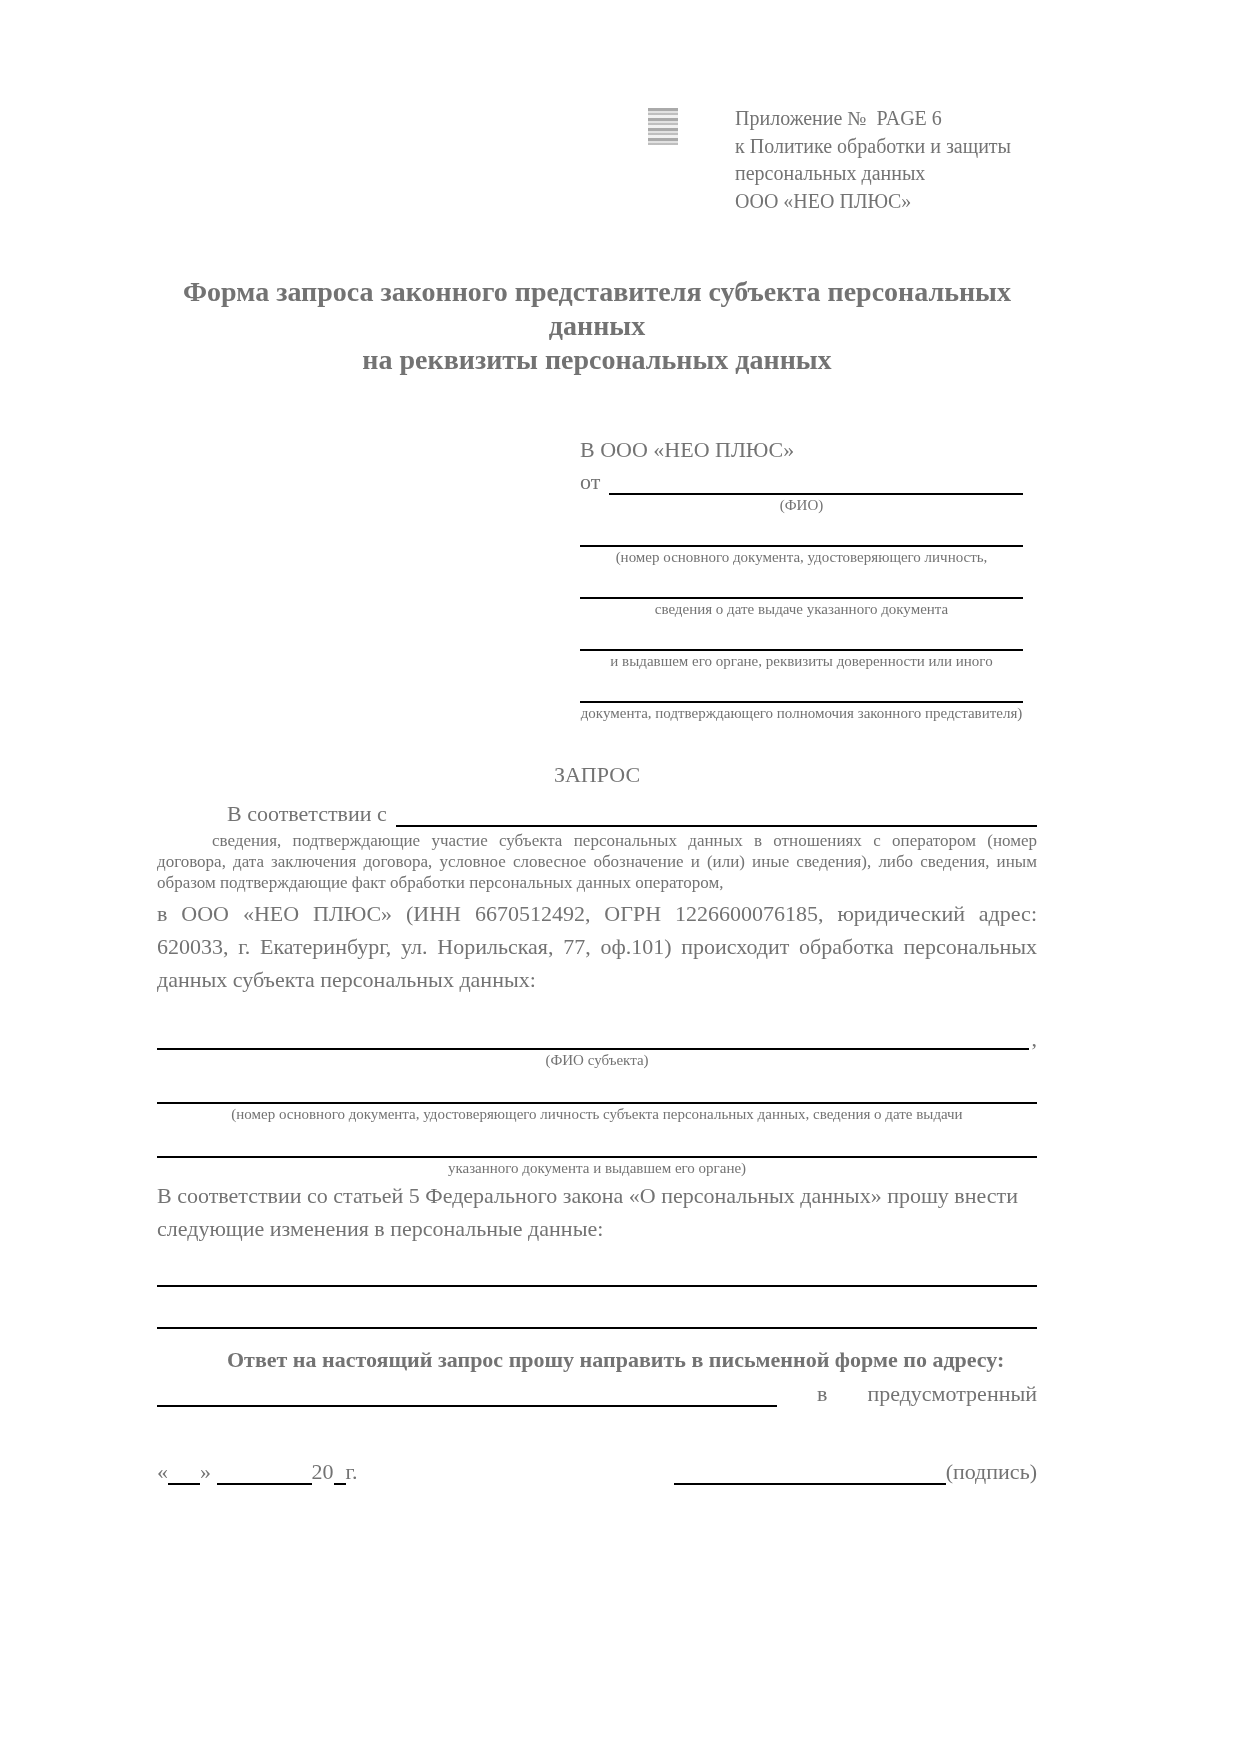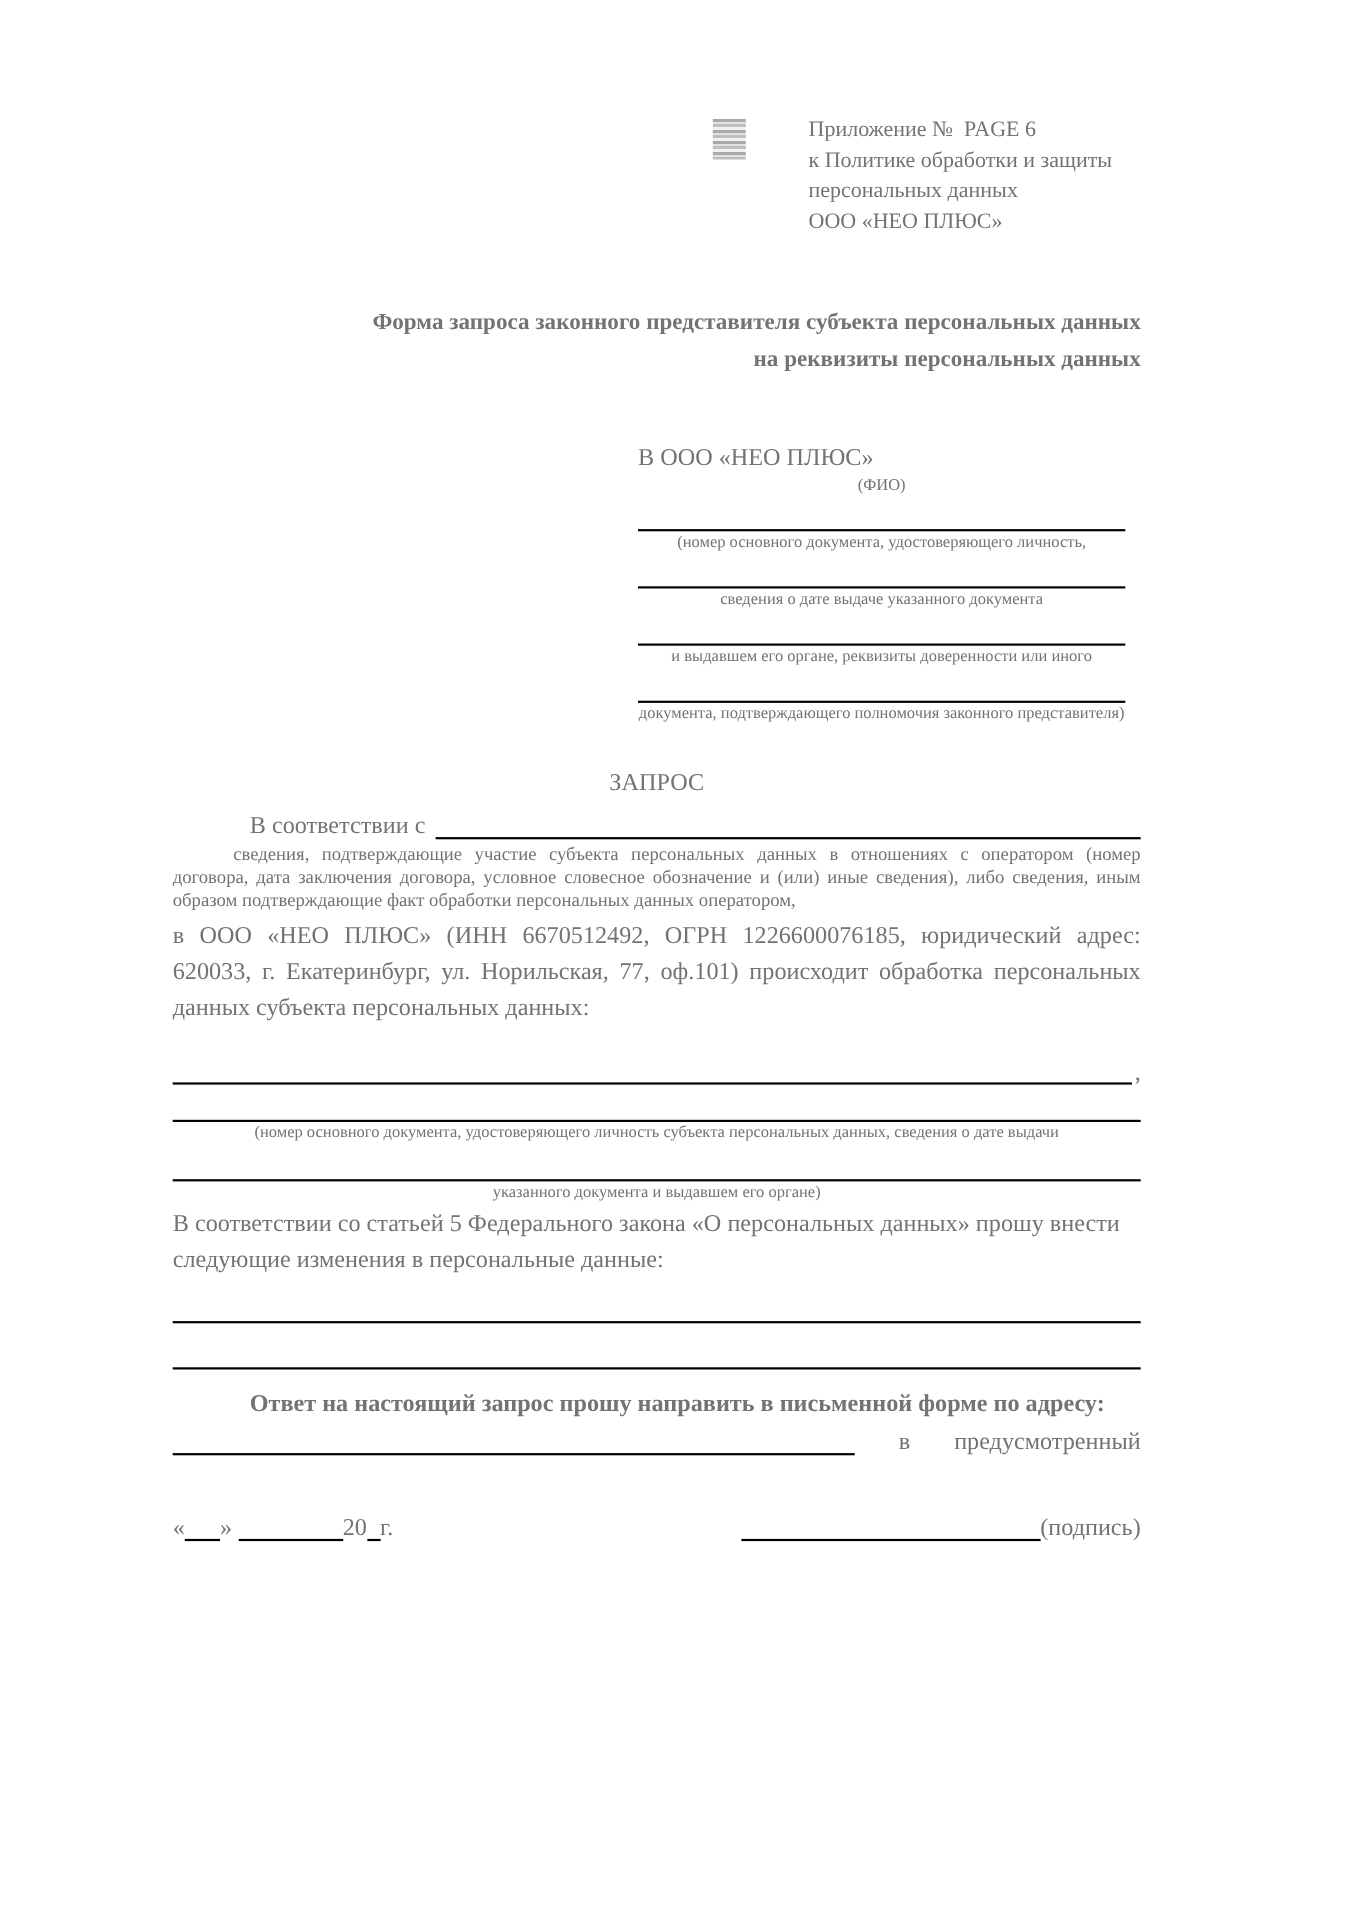--- a/index.html
+++ b/index.html
@@ -18,21 +18,21 @@
   .artifact {
     position:absolute; left:491px; top:3px;
     width:30px; height:37px;
     background:repeating-linear-gradient(180deg,
       #9b9b9b 0 3px, #dcdcdc 3px 5px, #b3b3b3 5px 7px, #efefef 7px 10px);
     opacity:.85;
   }
   .header-text { margin-left:578px; font-size:20px; line-height:27.5px; }
   .pre { white-space:pre; }
   
-  .title { margin-top:55px; text-align:right; font-weight:bold; font-size:21px; line-height:34px; }
+  .title { margin-top:55px; text-align:center; font-weight:bold; font-size:28px; line-height:34px; }
   
   .addressee { margin-left:423px; width:443px; margin-top:58px; font-size:22px; }
   .to-line { line-height:30px; }
   .from-row { display:flex; align-items:flex-end; margin-top:2px; }
   .from-blank { flex:1; margin-left:9px; border-bottom:2px solid #000; height:26px; }
   .caption { text-align:center; font-size:15px; line-height:19px; margin-top:1px; }
   .blank { border-bottom:2px solid #000; height:30px; }
   
   .zapros { text-align:center; font-size:22px; margin-top:38px; line-height:28px; }
   .intro-row { display:flex; align-items:flex-end; margin-top:10px; font-size:22px; padding-left:70px; }
@@ -73,20 +73,24 @@
     </div>
   </div>
 
   <div class="title">
     <div>Форма запроса законного представителя субъекта персональных данных</div>
     <div>на реквизиты персональных данных</div>
   </div>
 
   <div class="addressee">
     <div class="to-line">В ООО «НЕО ПЛЮС»</div>
+    <div class="from-row">
+      <span>от</span>
+      <span class="from-blank"></span>
+    </div>
     <div class="caption">(ФИО)</div>
     <div class="blank"></div>
     <div class="caption">(номер основного документа, удостоверяющего личность,</div>
     <div class="blank"></div>
     <div class="caption">сведения о дате выдаче указанного документа</div>
     <div class="blank"></div>
     <div class="caption">и выдавшем его органе, реквизиты доверенности или иного</div>
     <div class="blank"></div>
     <div class="caption">документа, подтверждающего полномочия законного представителя)</div>
   </div>
@@ -99,20 +103,21 @@
   </div>
 
   <div class="fine-print">сведения, подтверждающие участие субъекта персональных данных в отношениях с оператором (номер договора, дата заключения договора, условное словесное обозначение и (или) иные сведения), либо сведения, иным образом подтверждающие факт обработки персональных данных оператором,</div>
 
   <div class="operator-par">в ООО «НЕО ПЛЮС» (ИНН 6670512492, ОГРН 1226600076185, юридический адрес: 620033, г. Екатеринбург, ул. Норильская, 77, оф.101) происходит обработка персональных данных субъекта персональных данных:</div>
 
   <div class="subject-row">
     <span class="subject-blank"></span>
     <span class="subject-comma">,</span>
   </div>
+  <div class="caption">(ФИО субъекта)</div>
 
   <div class="blank-wide"></div>
   <div class="caption">(номер основного документа, удостоверяющего личность субъекта персональных данных, сведения о дате выдачи</div>
 
   <div class="blank-wide"></div>
   <div class="caption">указанного документа и выдавшем его органе)</div>
 
   <div class="law-par">В соответствии со статьей 5 Федерального закона «О персональных данных» прошу внести следующие изменения в персональные данные:</div>
 
   <div class="blank-spacer"></div>

